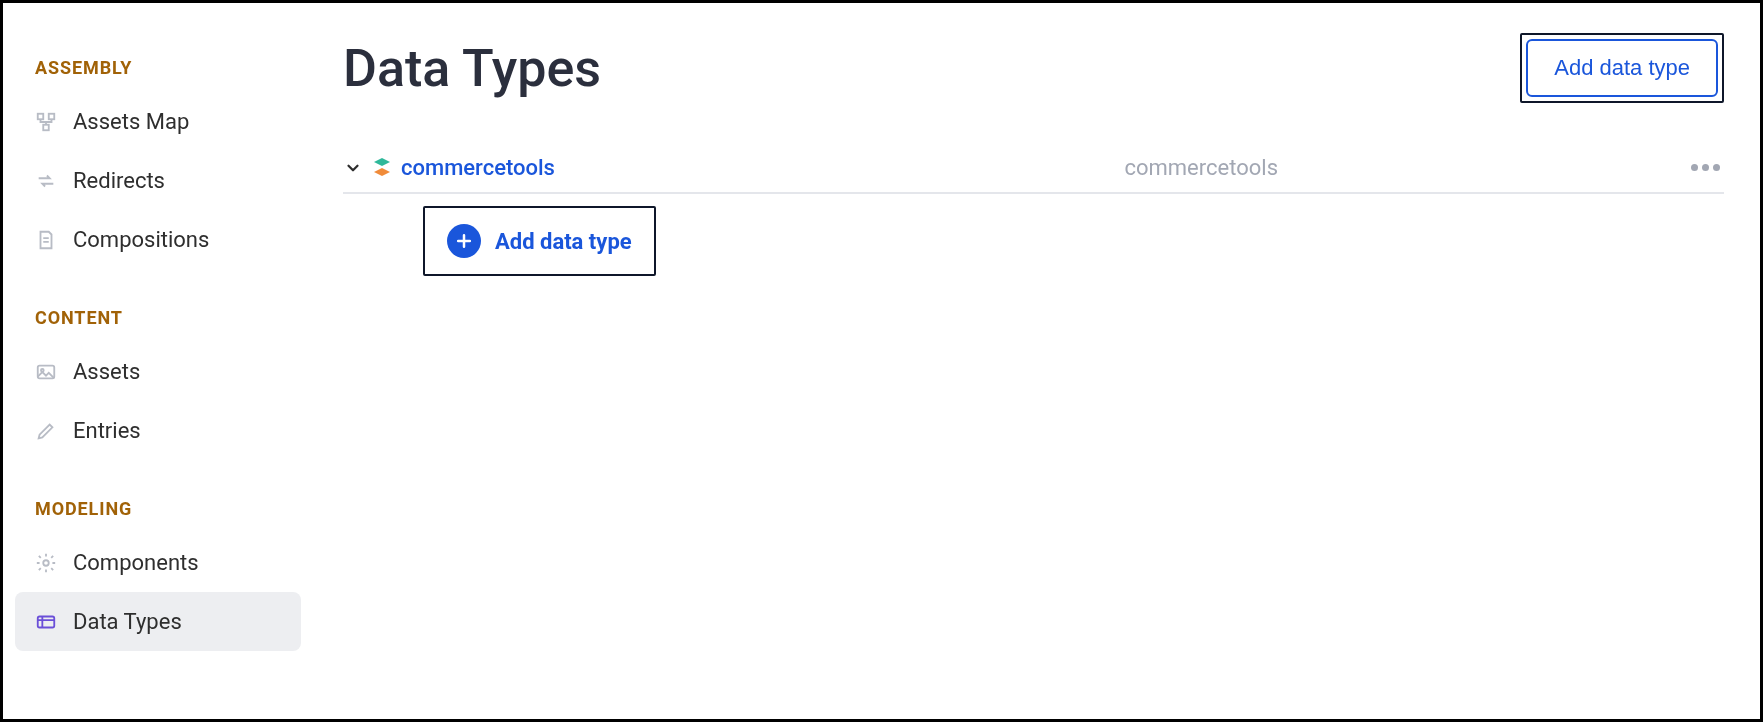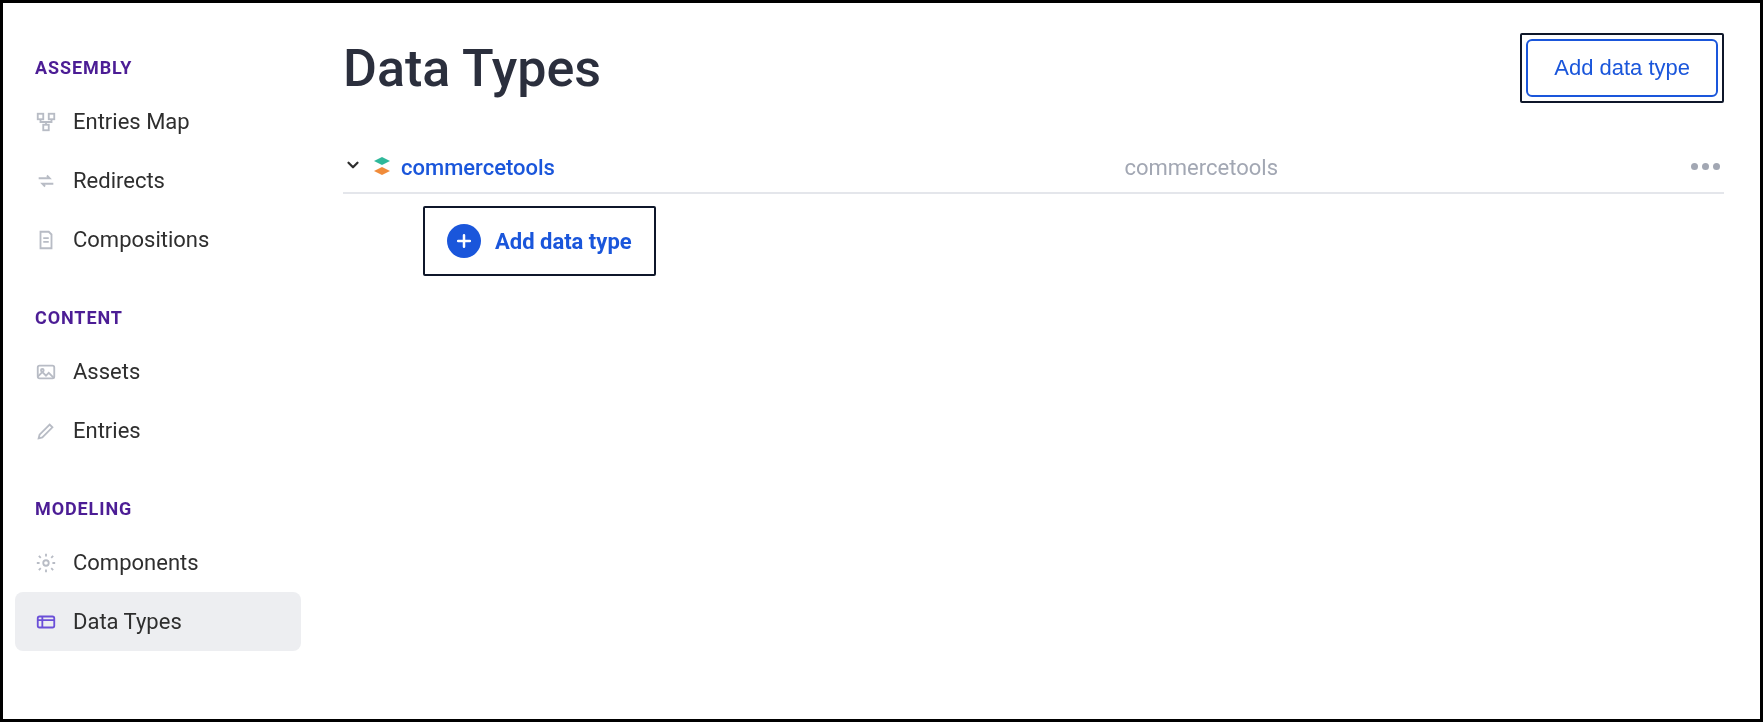--- a/index.html
+++ b/index.html
@@ -16,21 +16,21 @@
     
     .sidebar {
       width: 310px;
       padding: 40px 12px 12px 12px;
       flex-shrink: 0;
     }
     .nav-section-title {
       font-size: 18px;
       font-weight: 700;
       letter-spacing: 0.05em;
-      color: #4c1d95;
+      color: #a16207;
       padding: 14px 20px;
     }
     .nav-item {
       display: flex;
       align-items: center;
       padding: 17px 20px;
       font-size: 22px;
       color: #2e2e2e;
       border-radius: 8px;
       cursor: pointer;
@@ -75,20 +75,21 @@
     }
     .highlight-box {
       border: 2px solid #0f172a;
       border-radius: 2px;
       padding: 4px;
       display: inline-block;
     }
     
     .source-row {
       display: flex;
+      align-items: center;
       gap: 7px;
       padding: 12px 0;
       border-bottom: 2px solid #e4e6eb;
     }
     .chevron {
       width: 20px;
       height: 20px;
       display: inline-flex;
       align-items: center;
       justify-content: center;
@@ -163,21 +164,21 @@
 
   <div class="nav-item">
     <span class="icon">
       <svg viewBox="0 0 24 24" width="22" height="22" fill="none" stroke="#b8bcc5" stroke-width="2">
           <rect x="3" y="3" width="6" height="6"></rect>
           <rect x="15" y="3" width="6" height="6"></rect>
           <rect x="9" y="15" width="6" height="6"></rect>
           <path d="M6 9v3h12V9M12 12v3"></path>
         </svg>
     </span>
-    <span>Entries Map</span>
+    <span>Assets Map</span>
   </div>
 
   <div class="nav-item">
     <span class="icon">
       <svg viewBox="0 0 24 24" width="22" height="22" fill="none" stroke="#b8bcc5" stroke-width="2">
           <path d="M4 9h12l-3-3M20 15H8l3 3"></path>
         </svg>
     </span>
     <span>Redirects</span>
   </div>

